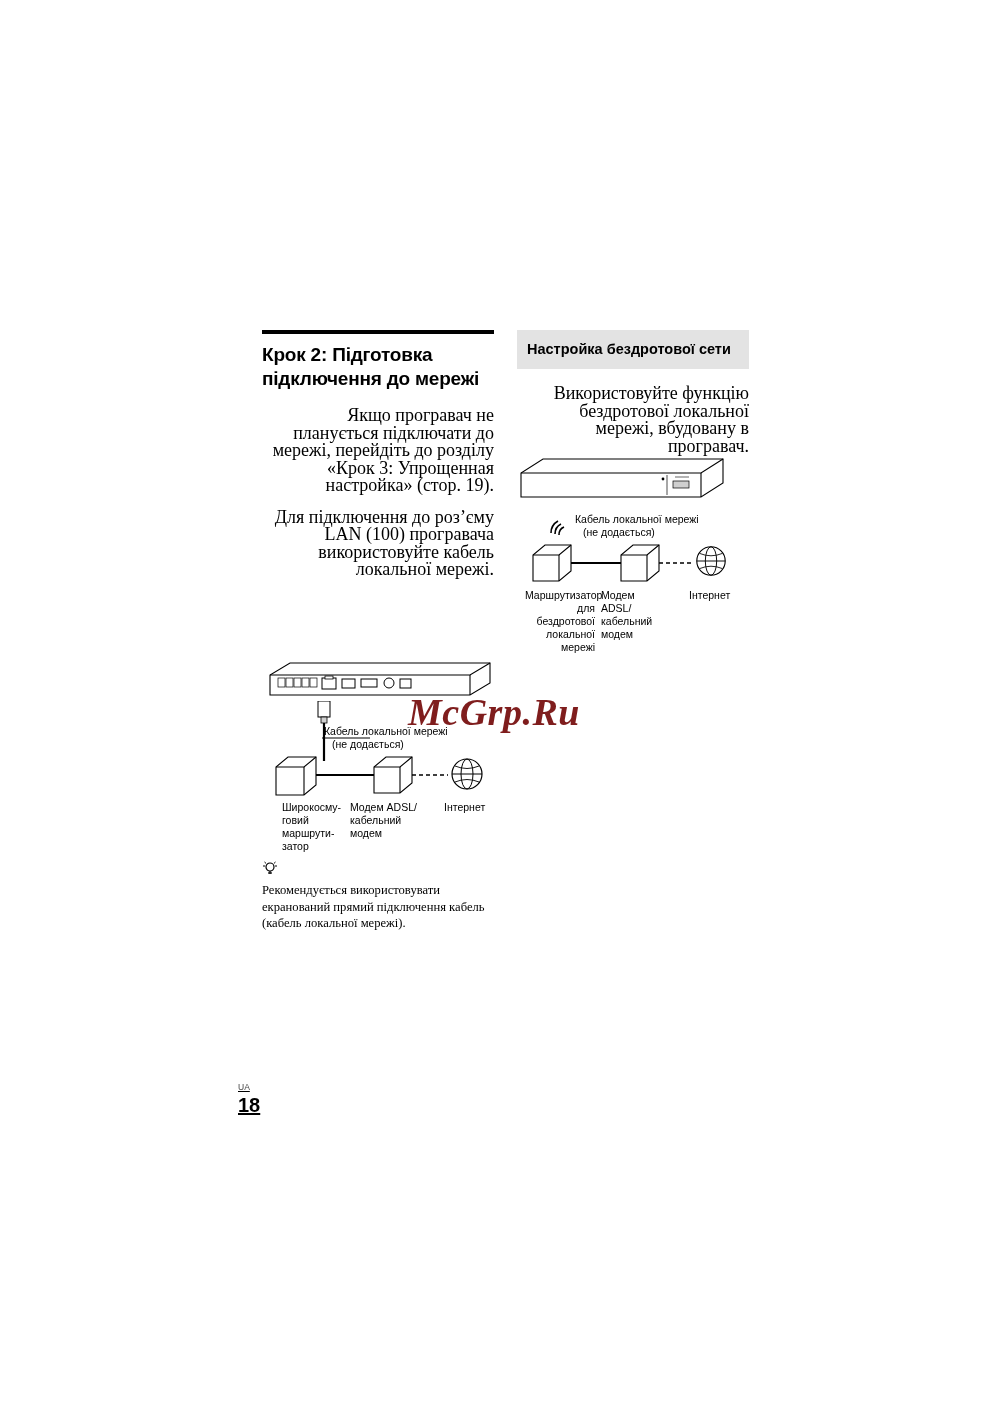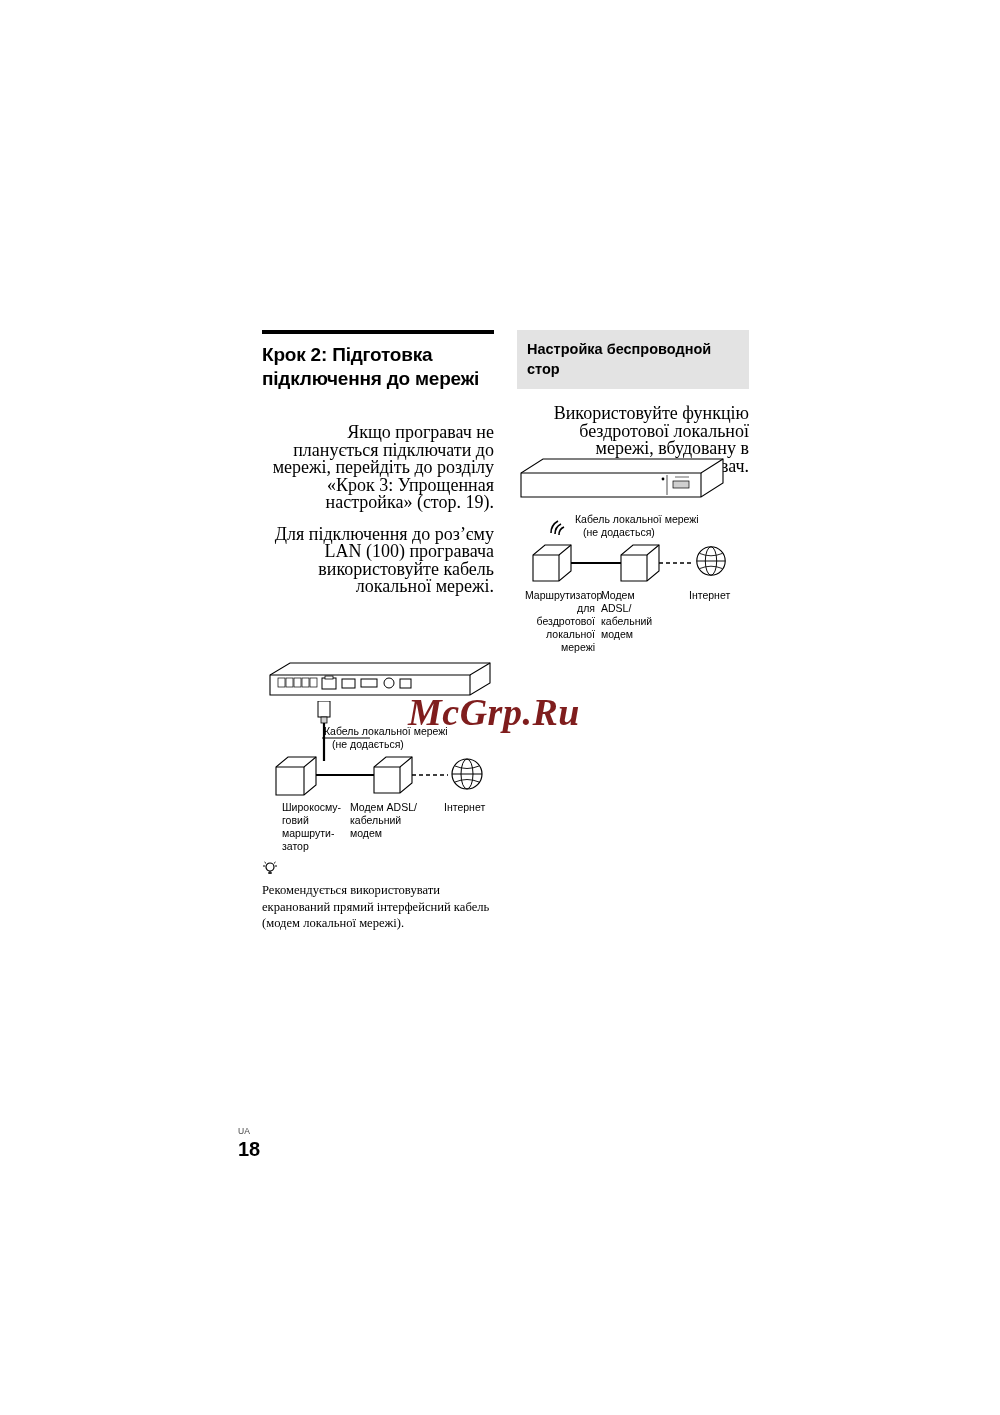--- a/index.html
+++ b/index.html
@@ -36,21 +36,21 @@
     background: #000;
     width: 232px;
     margin-bottom: 9px;
   }
 
   h1.step-title {
     font-family: "Liberation Sans", sans-serif;
     font-weight: bold;
     font-size: 19px;
     line-height: 24px;
-    margin: 0 0 33px 0;
+    margin: 0 0 16px 0;
     letter-spacing: -0.2px;
   }
 
   p.body {
     font-family: "Liberation Serif", serif;
     font-size: 18px;
     line-height: 17.5px;
     margin: 4px 0 14px 0;
     text-align: right;
   }
@@ -93,21 +93,22 @@
     font-family: "Liberation Serif", serif;
     font-size: 12.6px;
     line-height: 16.5px;
     margin: 6px 0 0 0;
   }
 
   
   .footer {
     position: absolute;
     left: 238px;
-    top: 1126px;
+    top: 1082px;
+    text-decoration: underline;
   }
   .footer .ua {
     font-family: "Liberation Sans", sans-serif;
     font-size: 8.5px;
     color: #444;
     line-height: 10px;
   }
   .footer .pageno {
     font-family: "Liberation Sans", sans-serif;
     font-weight: bold;
@@ -223,25 +224,25 @@
   <div class="tip-block">
     <svg width="16" height="16" viewBox="0 0 16 16">
       <circle cx="8" cy="7" r="4" fill="none" stroke="#000" stroke-width="1.2"></circle>
       <line x1="8" y1="11" x2="8" y2="14" stroke="#000" stroke-width="1.2"></line>
       <line x1="6" y1="13" x2="10" y2="13" stroke="#000" stroke-width="1.2"></line>
       <line x1="1" y1="6" x2="3" y2="6" stroke="#000" stroke-width="1"></line>
       <line x1="13" y1="6" x2="15" y2="6" stroke="#000" stroke-width="1"></line>
       <line x1="2.5" y1="2" x2="4" y2="3.4" stroke="#000" stroke-width="1"></line>
       <line x1="13.5" y1="2" x2="12" y2="3.4" stroke="#000" stroke-width="1"></line>
     </svg>
-    <p class="tip-text">Рекомендується використовувати екранований прямий інтерфейсний кабель (модем локальної мережі).</p>
+    <p class="tip-text">Рекомендується використовувати екранований прямий підключення кабель (кабель локальної мережі).</p>
   </div>
 
   <div class="col-right">
-    <div class="shaded-head right">Настройка беспроводной стор</div>
+    <div class="shaded-head right">Настройка бездротової сети</div>
     <p class="body">Використовуйте функцію бездротової локальної мережі, вбудовану в програвач.</p>
   </div>
 
   <div class="figure" style="position:absolute; left:517px; top:455px; width:232px; height:210px;">
 
     <svg width="210" height="52" viewBox="0 0 210 52">
       <path d="M4,42 L4,18 L26,4 L206,4 L206,28 L184,42 Z" fill="#ffffff" stroke="#000" stroke-width="1.1"></path>
       <path d="M4,18 L184,18 L206,4" fill="none" stroke="#000" stroke-width="1.1"></path>
       <path d="M184,18 L184,42" fill="none" stroke="#000" stroke-width="1.1"></path>
       <line x1="150" y1="20" x2="150" y2="40" stroke="#000" stroke-width="0.7"></line>

